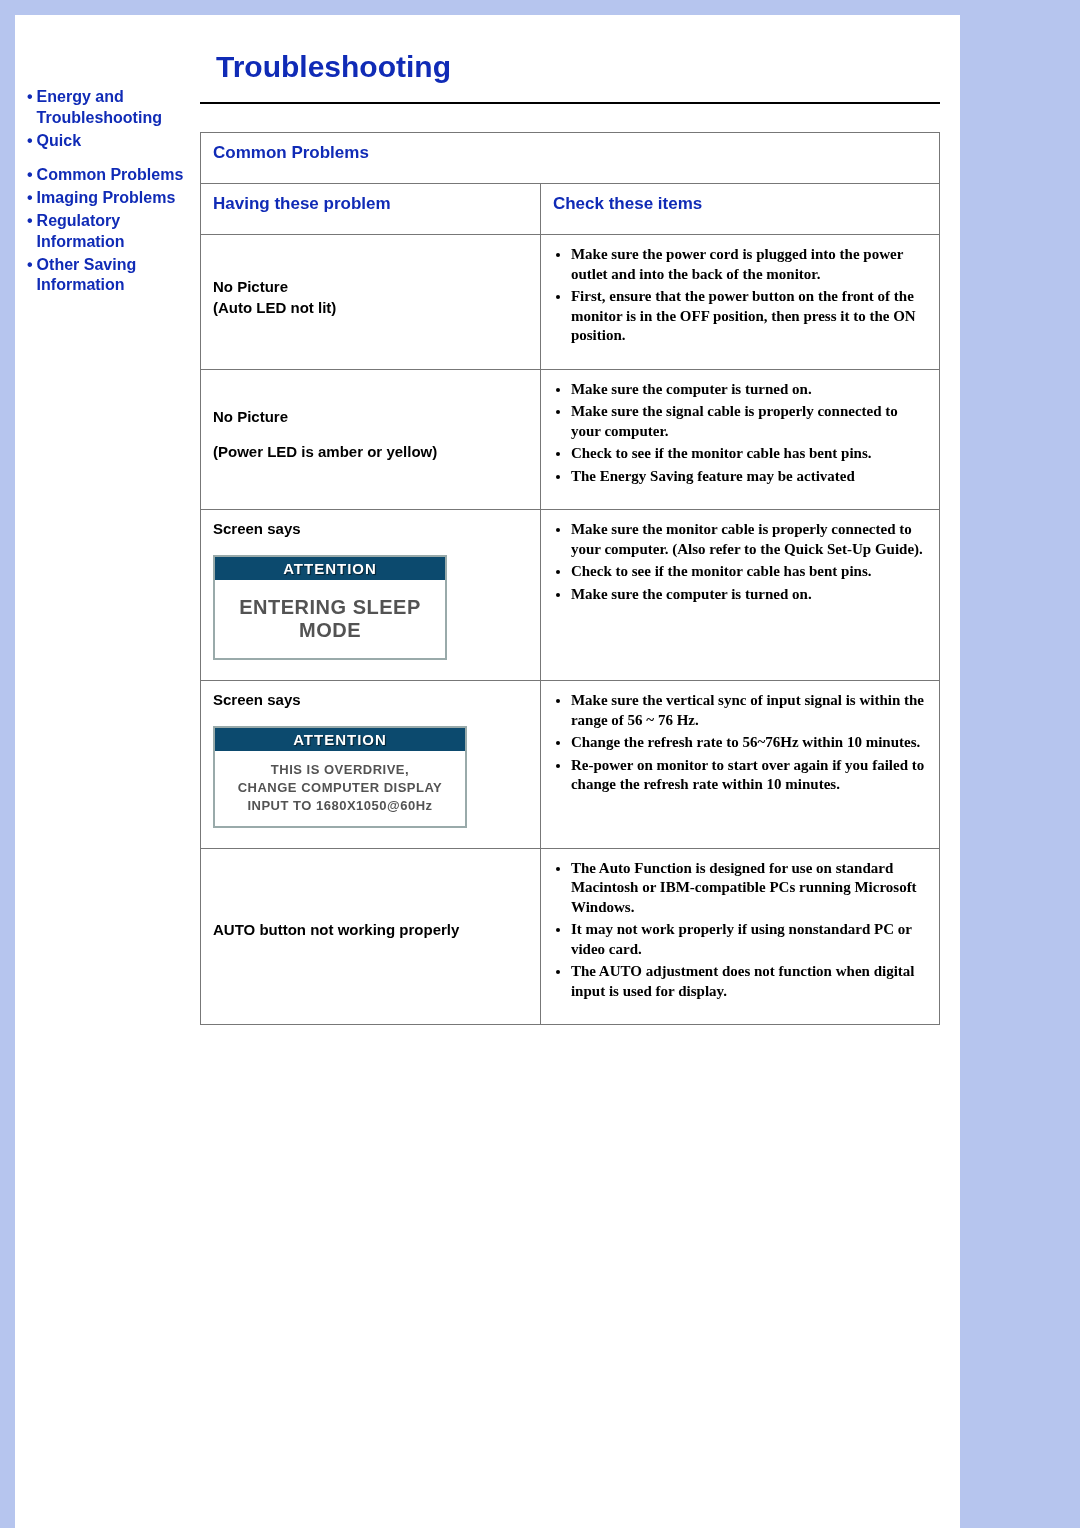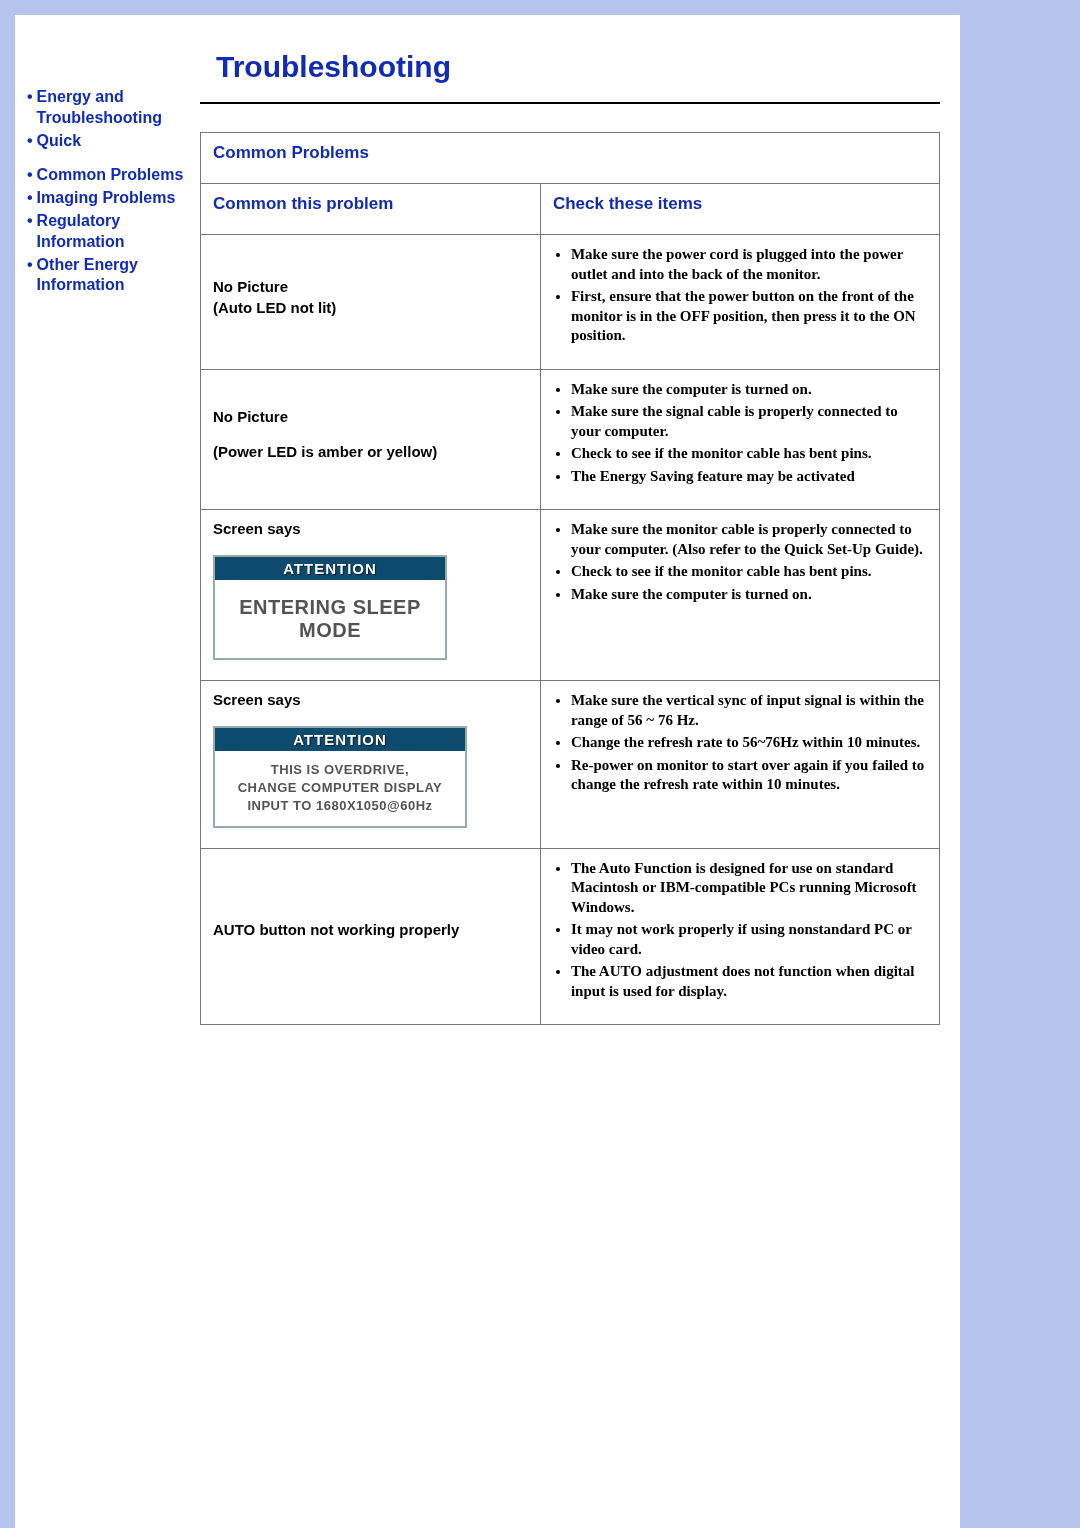--- a/index.html
+++ b/index.html
@@ -147,35 +147,35 @@
     <div class="nav-item">
       <span class="bullet">•</span>
       <a href="#">Imaging Problems</a>
     </div>
     <div class="nav-item">
       <span class="bullet">•</span>
       <a href="#">Regulatory Information</a>
     </div>
     <div class="nav-item">
       <span class="bullet">•</span>
-      <a href="#">Other Energy Information</a>
+      <a href="#">Other Saving Information</a>
     </div>
   </nav>
 
   <main class="main">
     <div class="title">Troubleshooting</div>
     <hr class="hr">
 
     <table class="tbl">
       <tbody>
           <tr>
         <td class="section-header" colspan="2">Common Problems</td>
       </tr>
       <tr>
-        <td class="col-header" style="width:46%">Common this problem</td>
+        <td class="col-header" style="width:46%">Having these problem</td>
         <td class="col-header">Check these items</td>
       </tr>
 
       <tr>
         <td class="problem-cell">
           <div class="problem-title">No Picture</div>
           <div class="problem-sub">(Auto LED not lit)</div>
         </td>
         <td>
           <ul class="check">

